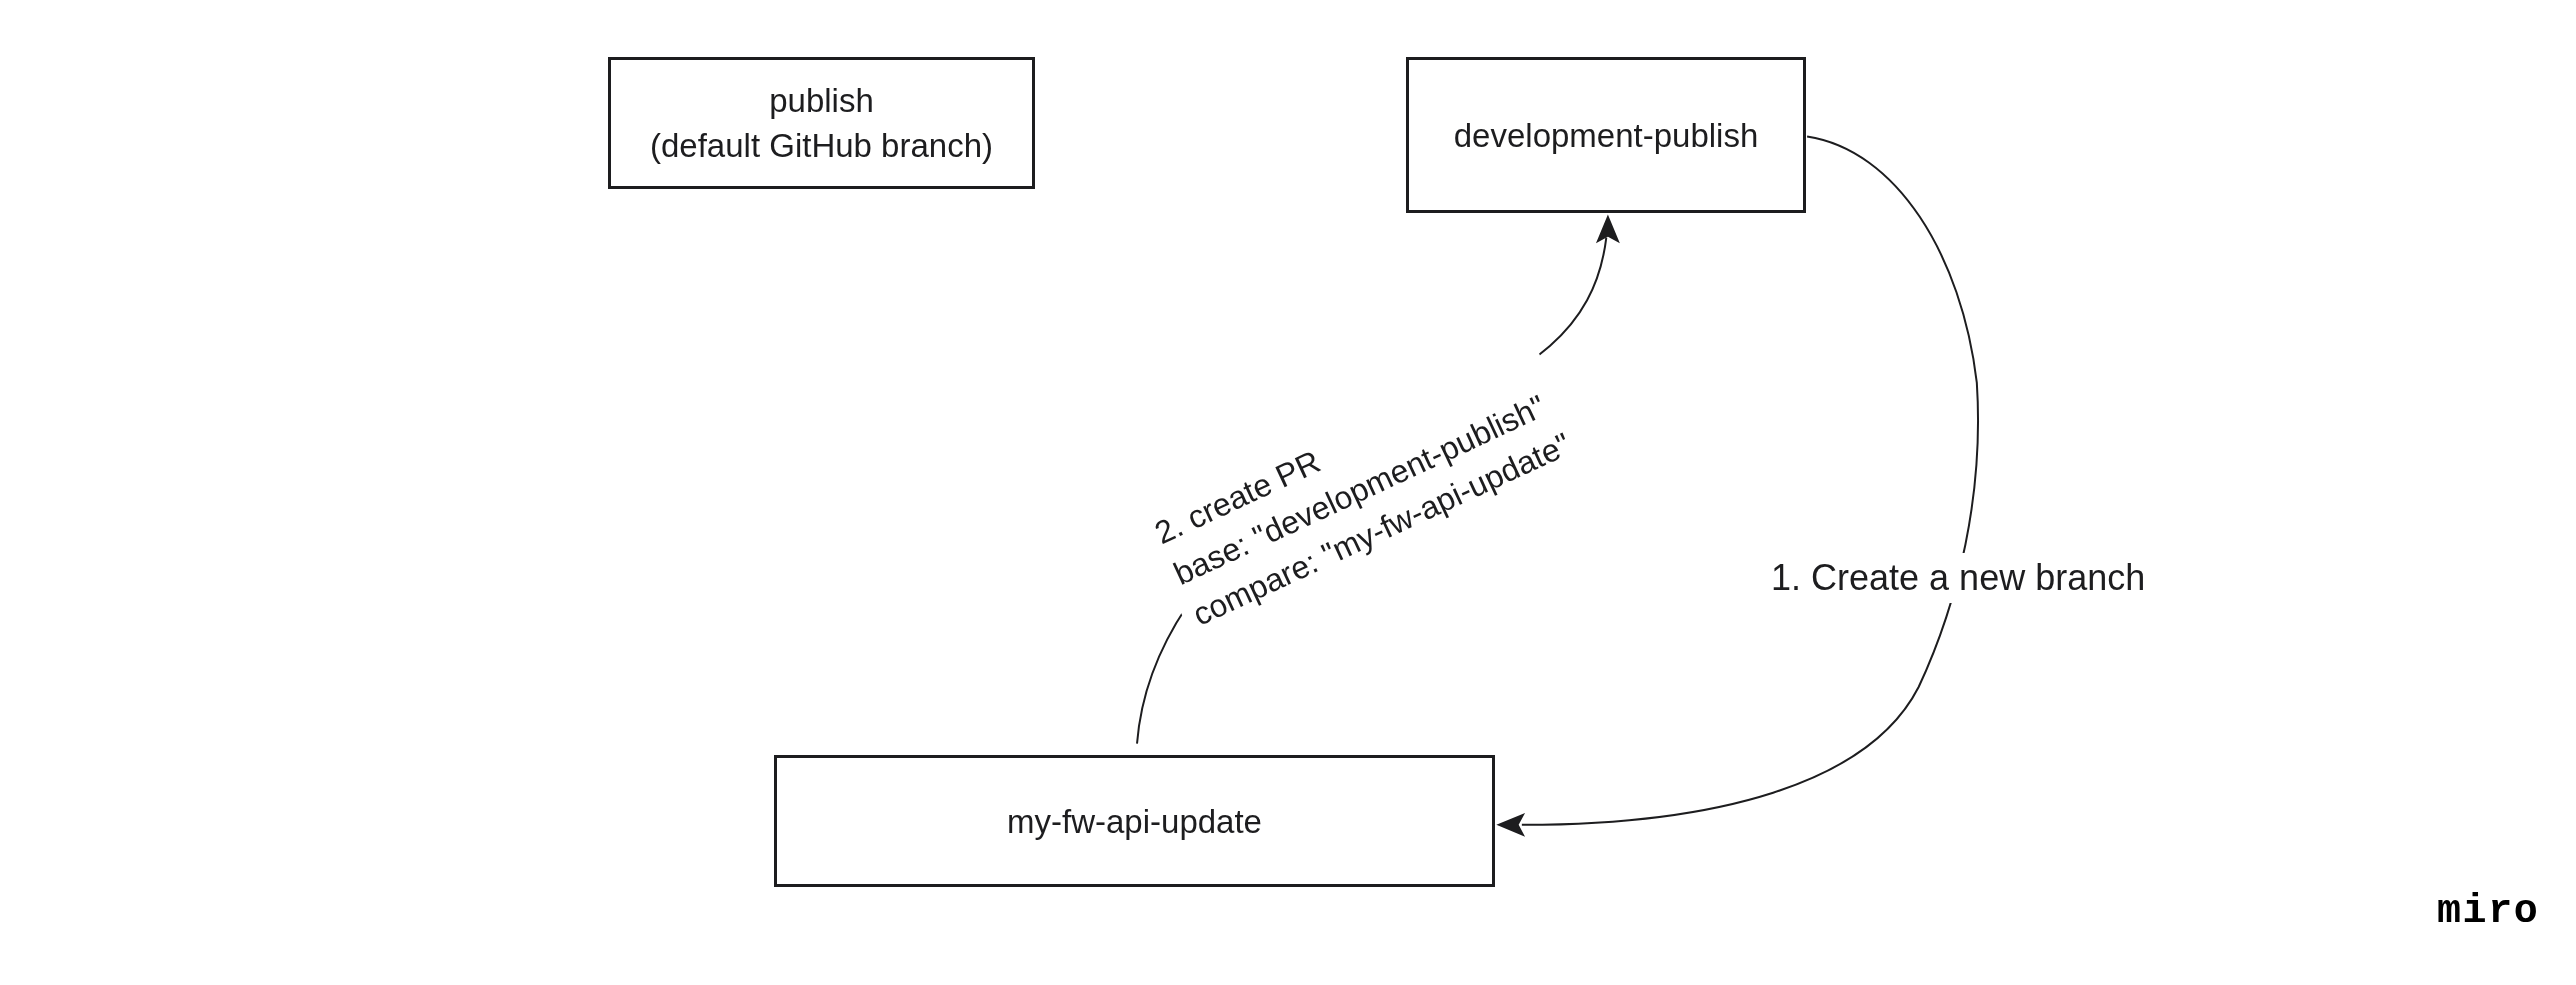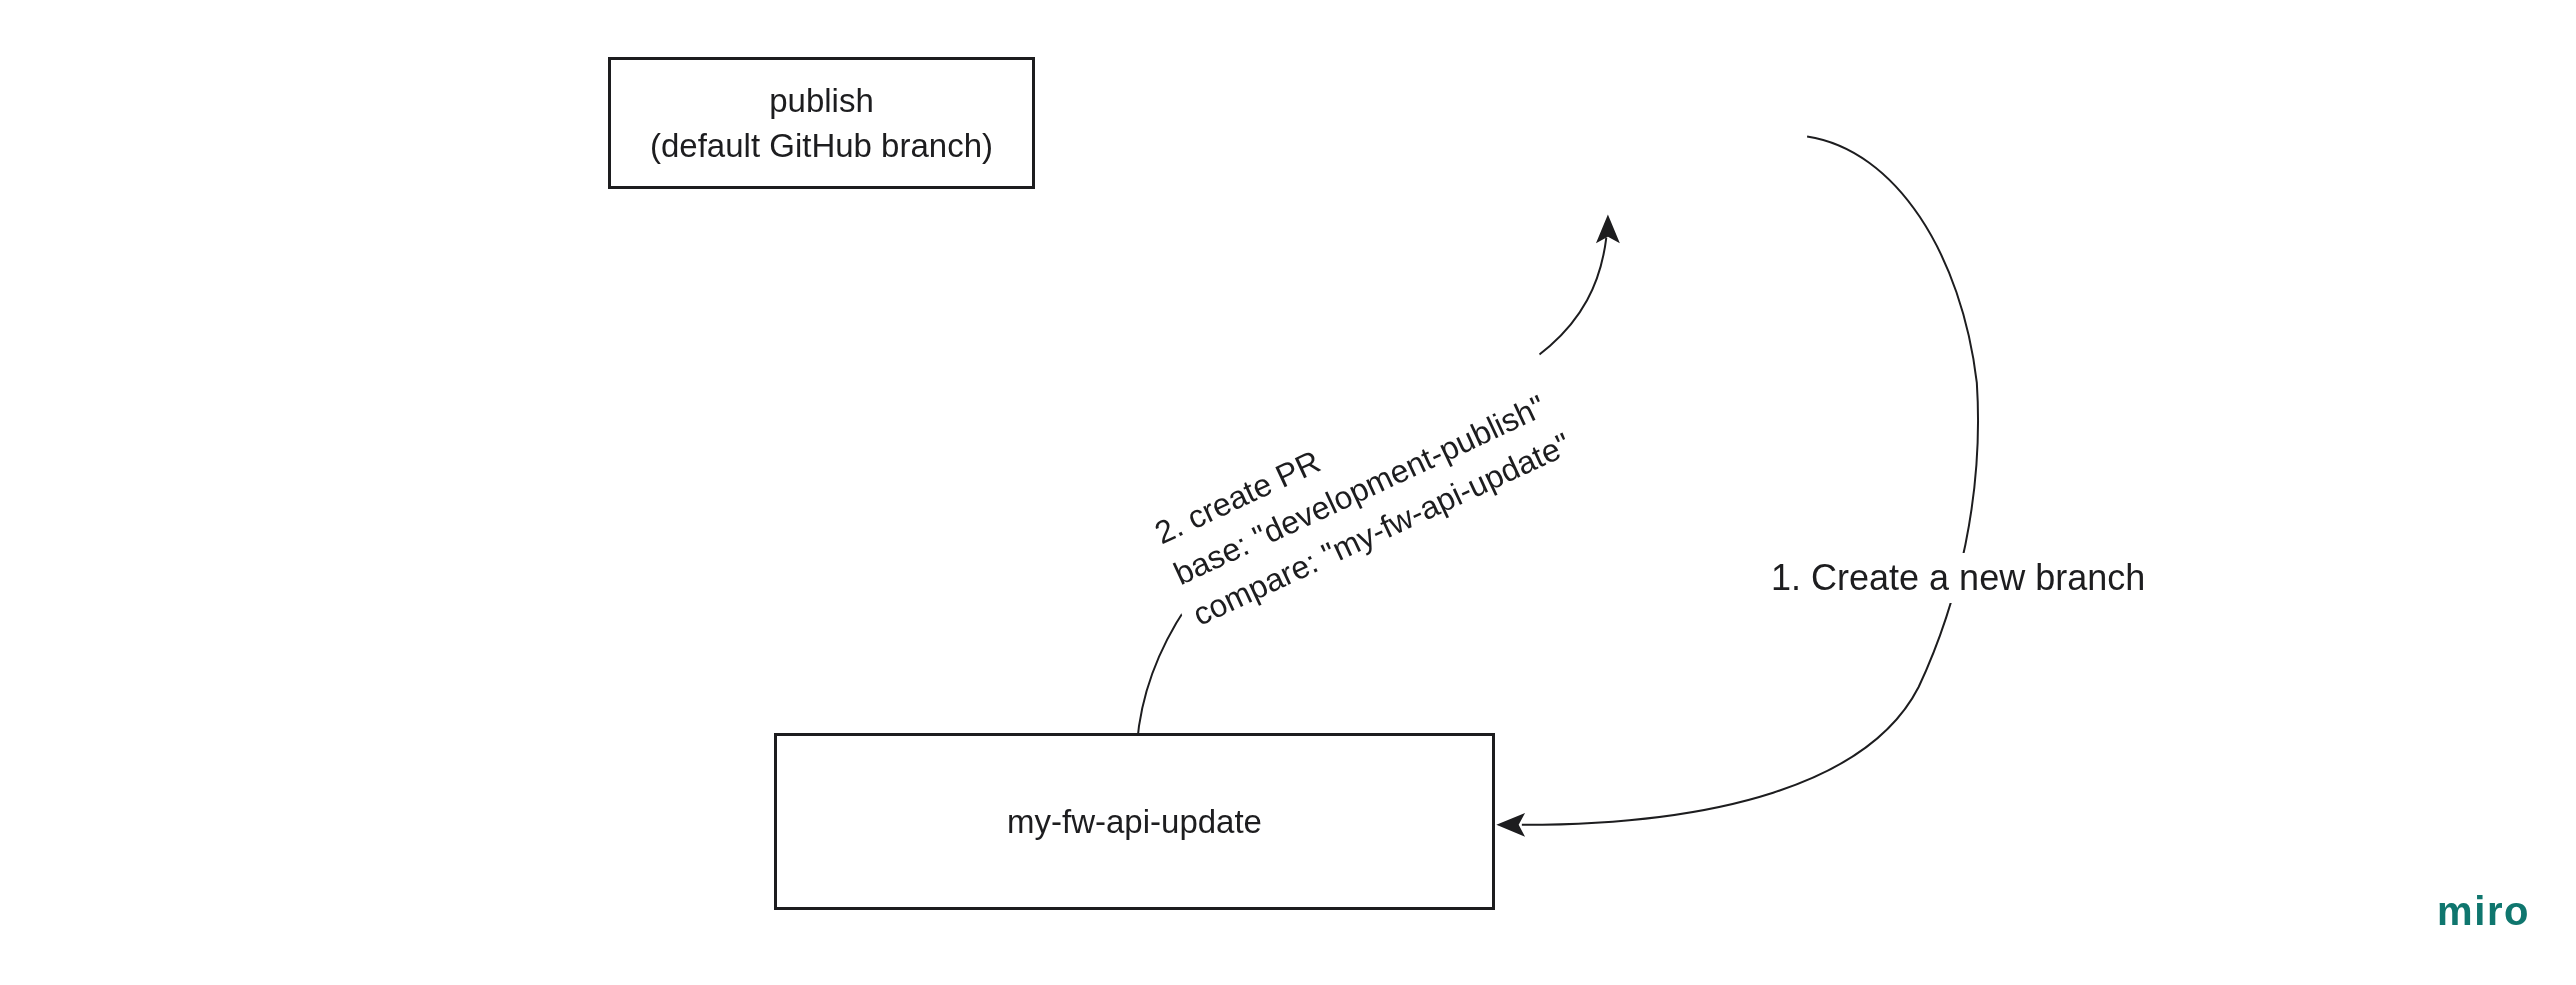--- a/index.html
+++ b/index.html
@@ -23,21 +23,21 @@
     display: flex; align-items: center; justify-content: center;
     text-align: center;
     font-size: 33px;
     color: #1d1d1f;
   }
   .node-label { line-height: 45px; }
   .node-label span { display: block; }
 
   .node-publish     { left: 608px;  top: 57px;  width: 427px; height: 132px; }
   .node-development { left: 1406px; top: 57px;  width: 400px; height: 156px; }
-  .node-feature     { left: 774px;  top: 733px; width: 721px; height: 177px; }
+  .node-feature     { left: 774px;  top: 755px; width: 721px; height: 132px; }
 
   .conn-label-branch {
     position: absolute;
     left: 1763px; top: 553px;
     background: #ffffff;
     padding: 4.8px 8px;
     font-size: 36px;
     line-height: 40px;
     white-space: nowrap;
   }
@@ -53,21 +53,22 @@
     transform: rotate(-25deg);
     transform-origin: 0 0;
   }
 
   .watermark {
     position: absolute;
     left: 2437px; top: 889px;
     font-size: 40px;
     font-weight: bold;
     letter-spacing: 1.6px;
-    color: #0f766e;
+    color: #000000;
+    font-family: Liberation Mono, monospace;
   }
 </style>
 </head>
 <body>
 
 <div class="canvas">
 
   <svg class="connectors" width="2576" height="986" viewBox="0 0 3233 1237">
 
     <g>
@@ -87,20 +88,23 @@
     <div>compare: "my-fw-api-update"</div>
   </div>
 
   <div class="node node-publish">
     <div class="node-label">
       <span>publish</span>
       <span>(default GitHub branch)</span>
     </div>
   </div>
 
+  <div class="node node-development">
+    <div class="node-label">development-publish</div>
+  </div>
 
   <div class="node node-feature">
     <div class="node-label">my-fw-api-update</div>
   </div>
 
   <div class="conn-label-branch">1. Create a new branch</div>
 
   <div class="watermark">miro</div>
 
 </div>

